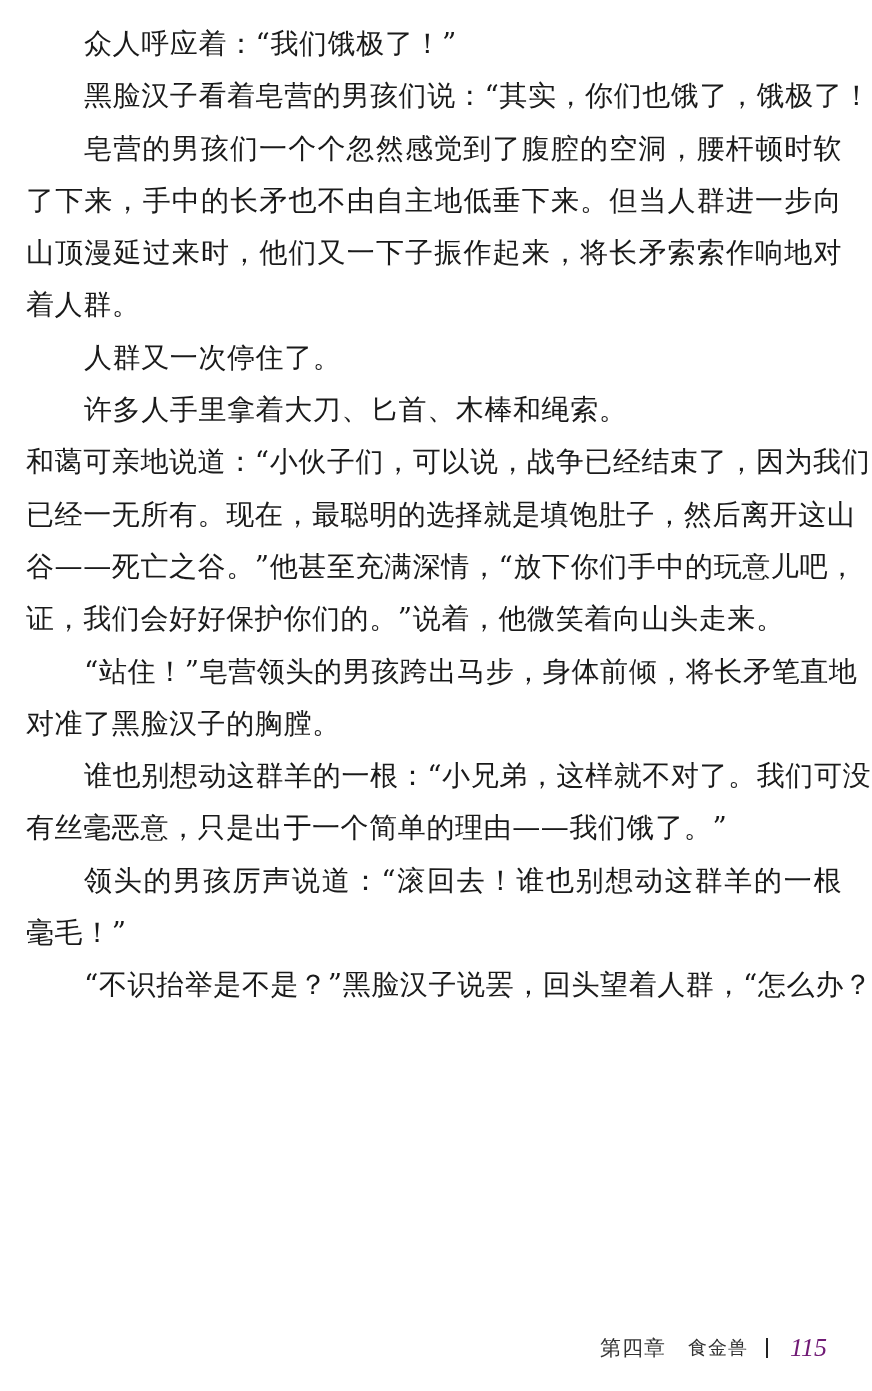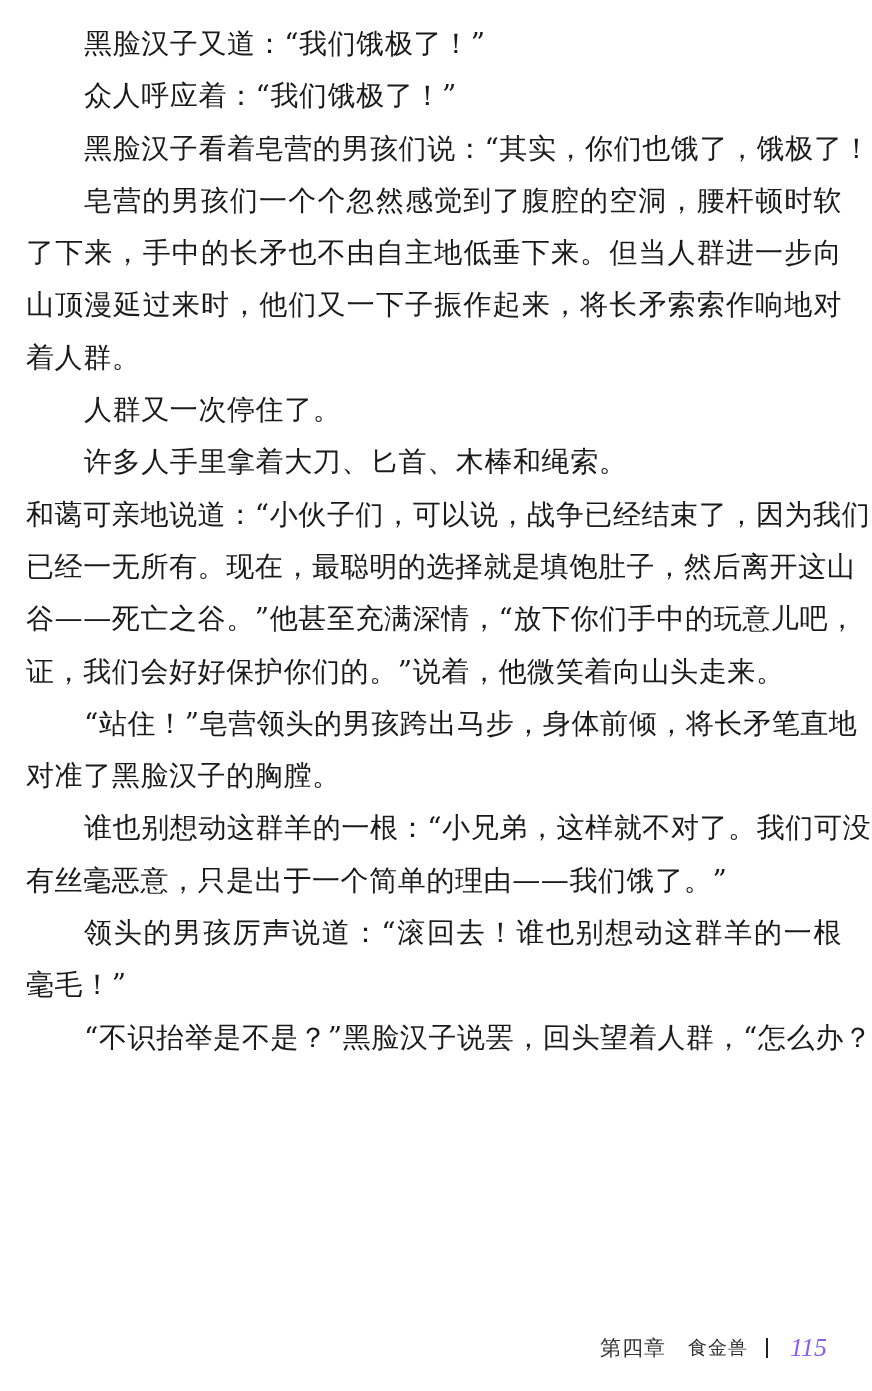--- a/index.html
+++ b/index.html
@@ -60,28 +60,27 @@
       width: 2px;
       height: 20px;
       background: #222222;
       margin-left: 18px;
       margin-right: 22px;
     }
     .footer .page-number {
       font-family: "Liberation Serif", "DejaVu Serif", serif;
       font-style: italic;
       font-size: 26px;
-      color: #8b5cf6;
+      color: #701a75;
     }
   </style>
 </head>
 <body>
 
 <div class="page-body">
-  <div class="line indent">黑脸汉子又道：“我们饿极了！”</div>
   <div class="line indent">众人呼应着：“我们饿极了！”</div>
   <div class="line indent">黑脸汉子看着皂营的男孩们说：“其实，你们也饿了，饿极了！”</div>
   <div class="line indent justify">皂营的男孩们一个个忽然感觉到了腹腔的空洞，腰杆顿时软</div>
   <div class="line justify">了下来，手中的长矛也不由自主地低垂下来。但当人群进一步向</div>
   <div class="line justify">山顶漫延过来时，他们又一下子振作起来，将长矛索索作响地对</div>
   <div class="line">着人群。</div>
   <div class="line indent">人群又一次停住了。</div>
   <div class="line indent">许多人手里拿着大刀、匕首、木棒和绳索。</div>
   <div class="line justify">和蔼可亲地说道：“小伙子们，可以说，战争已经结束了，因为我们</div>
   <div class="line justify">已经一无所有。现在，最聪明的选择就是填饱肚子，然后离开这山</div>

